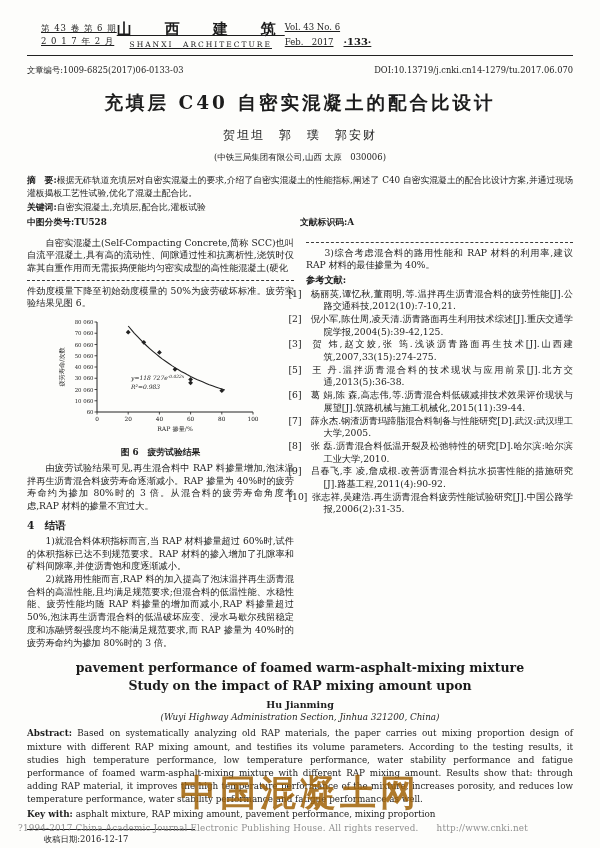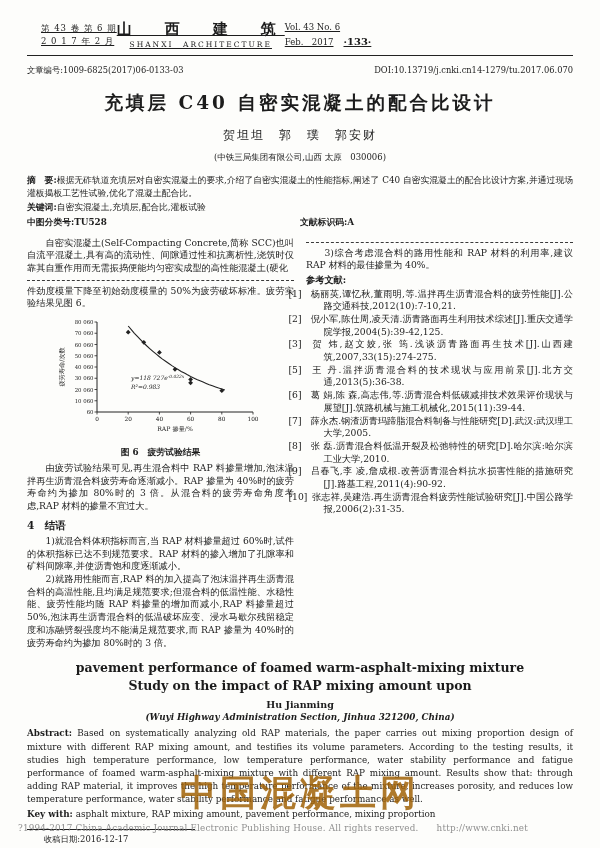--- a/index.html
+++ b/index.html
@@ -38,21 +38,21 @@
   .figwrap{margin:4px 0 2px 0;text-align:center;}
   .figcap{font-size:8.8px;font-weight:bold;text-align:center;margin:1px 0 4px 0;}
   .sec-h{font-size:10.5px;font-weight:bold;margin:5px 0 3px 0;text-indent:0;}
   .refs-h{font-weight:bold;margin:2px 0 1px 0;}
   .ref{padding-left:1.9em;text-indent:-1.9em;margin:0;}
   .refno{display:inline-block;}
   
   .eng{margin-top:10px;}
   .eng-title{text-align:center;font-size:12.5px;font-weight:bold;line-height:1.45;}
   .eng-author{text-align:center;font-size:9.5px;font-weight:bold;margin-top:4px;}
-  .eng-affil{text-align:center;font-size:8.8px;font-style:italic;margin-top:2px;font-weight:bold;}
+  .eng-affil{text-align:center;font-size:8.8px;font-style:italic;margin-top:2px;}
   .eng-abs{font-size:8.8px;line-height:1.5;text-align:justify;margin-top:5px;}
   .eng-abs b{font-weight:bold;}
   
   .footnote{margin-top:8px;font-size:8.4px;line-height:1.6;}
   .footnote-rule{border:none;border-top:1.2px solid #222;width:168px;margin:0 0 3px 0;}
   .footnote div{padding-left:2em;}
   
   .watermark{
     position:absolute;left:0;right:0;bottom:30px;text-align:center;
     font-size:36px;font-weight:bold;letter-spacing:4px;opacity:.85;pointer-events:none;

